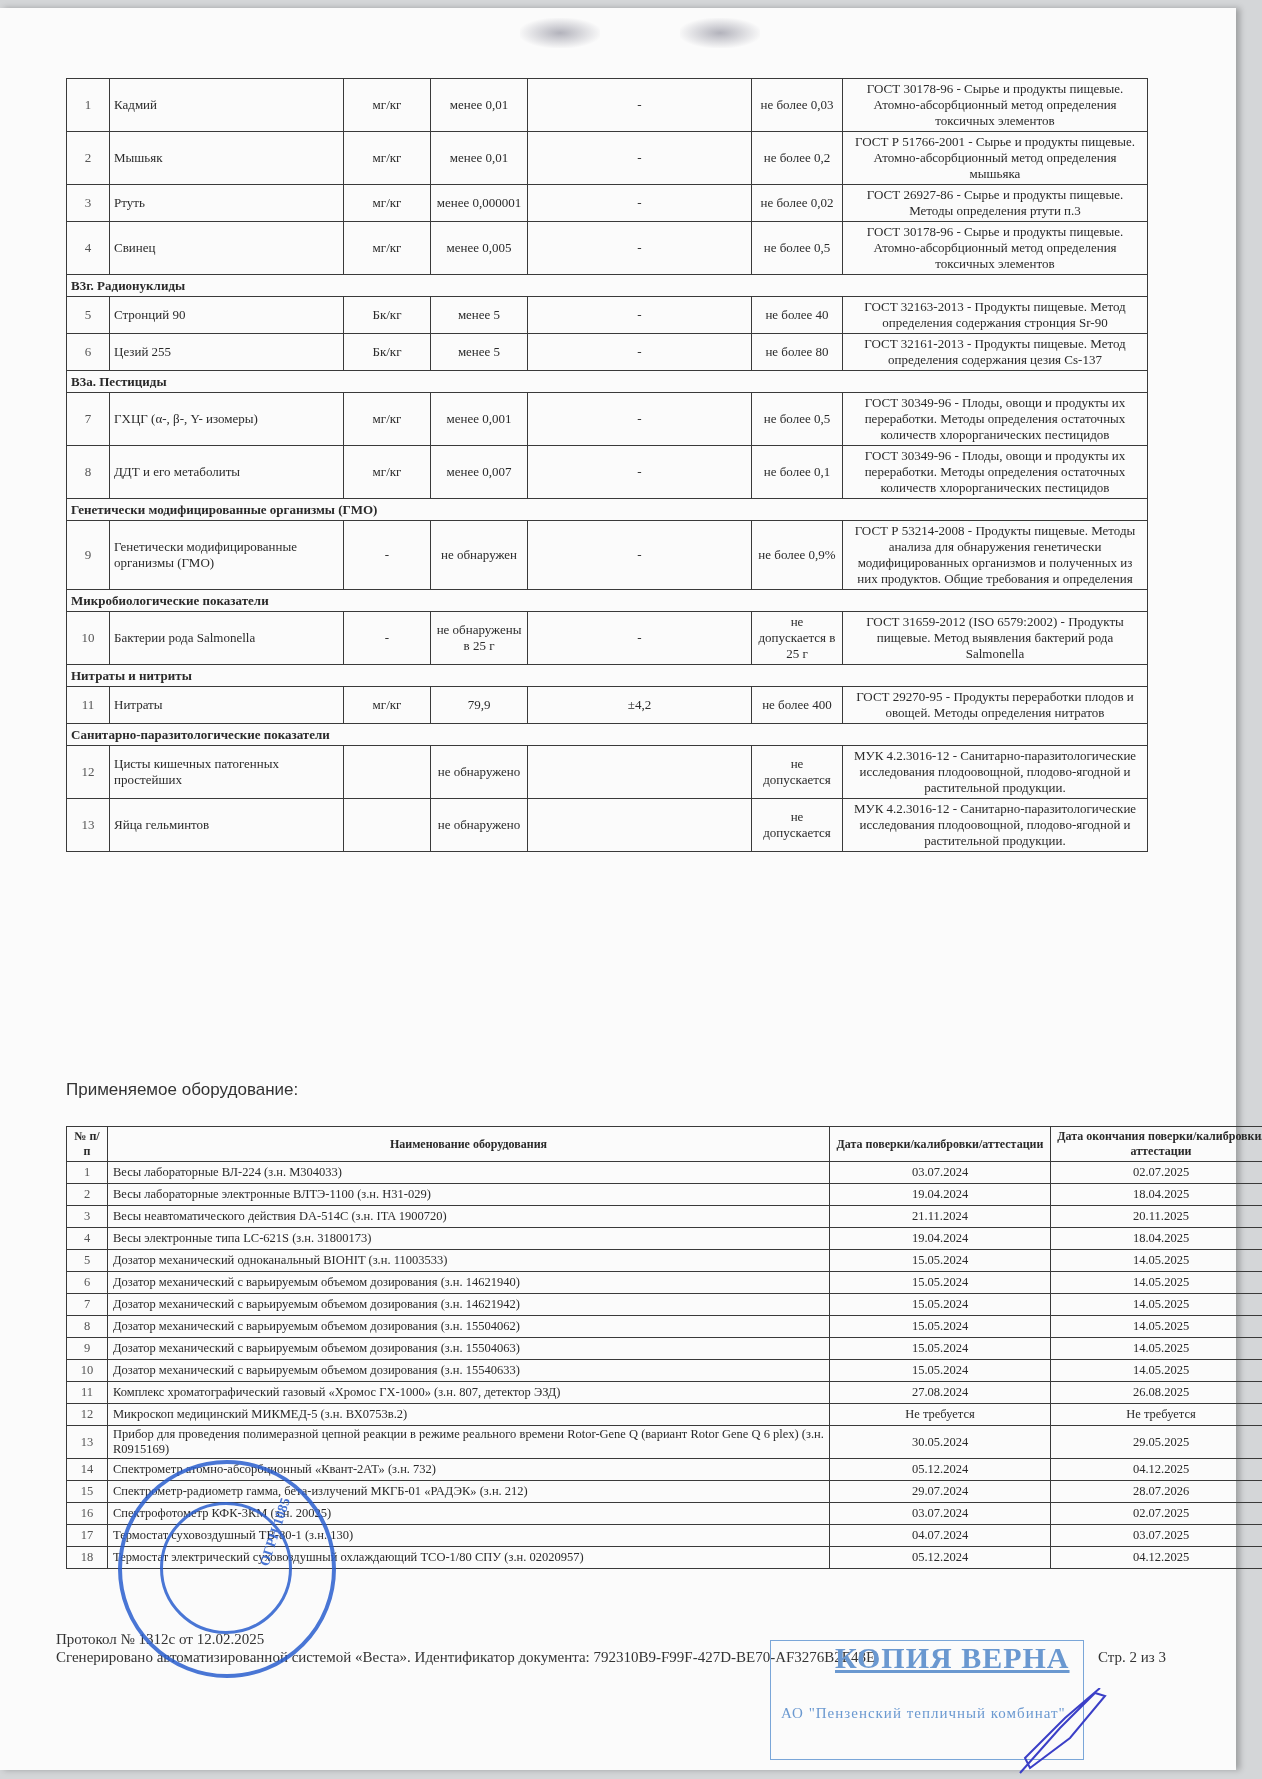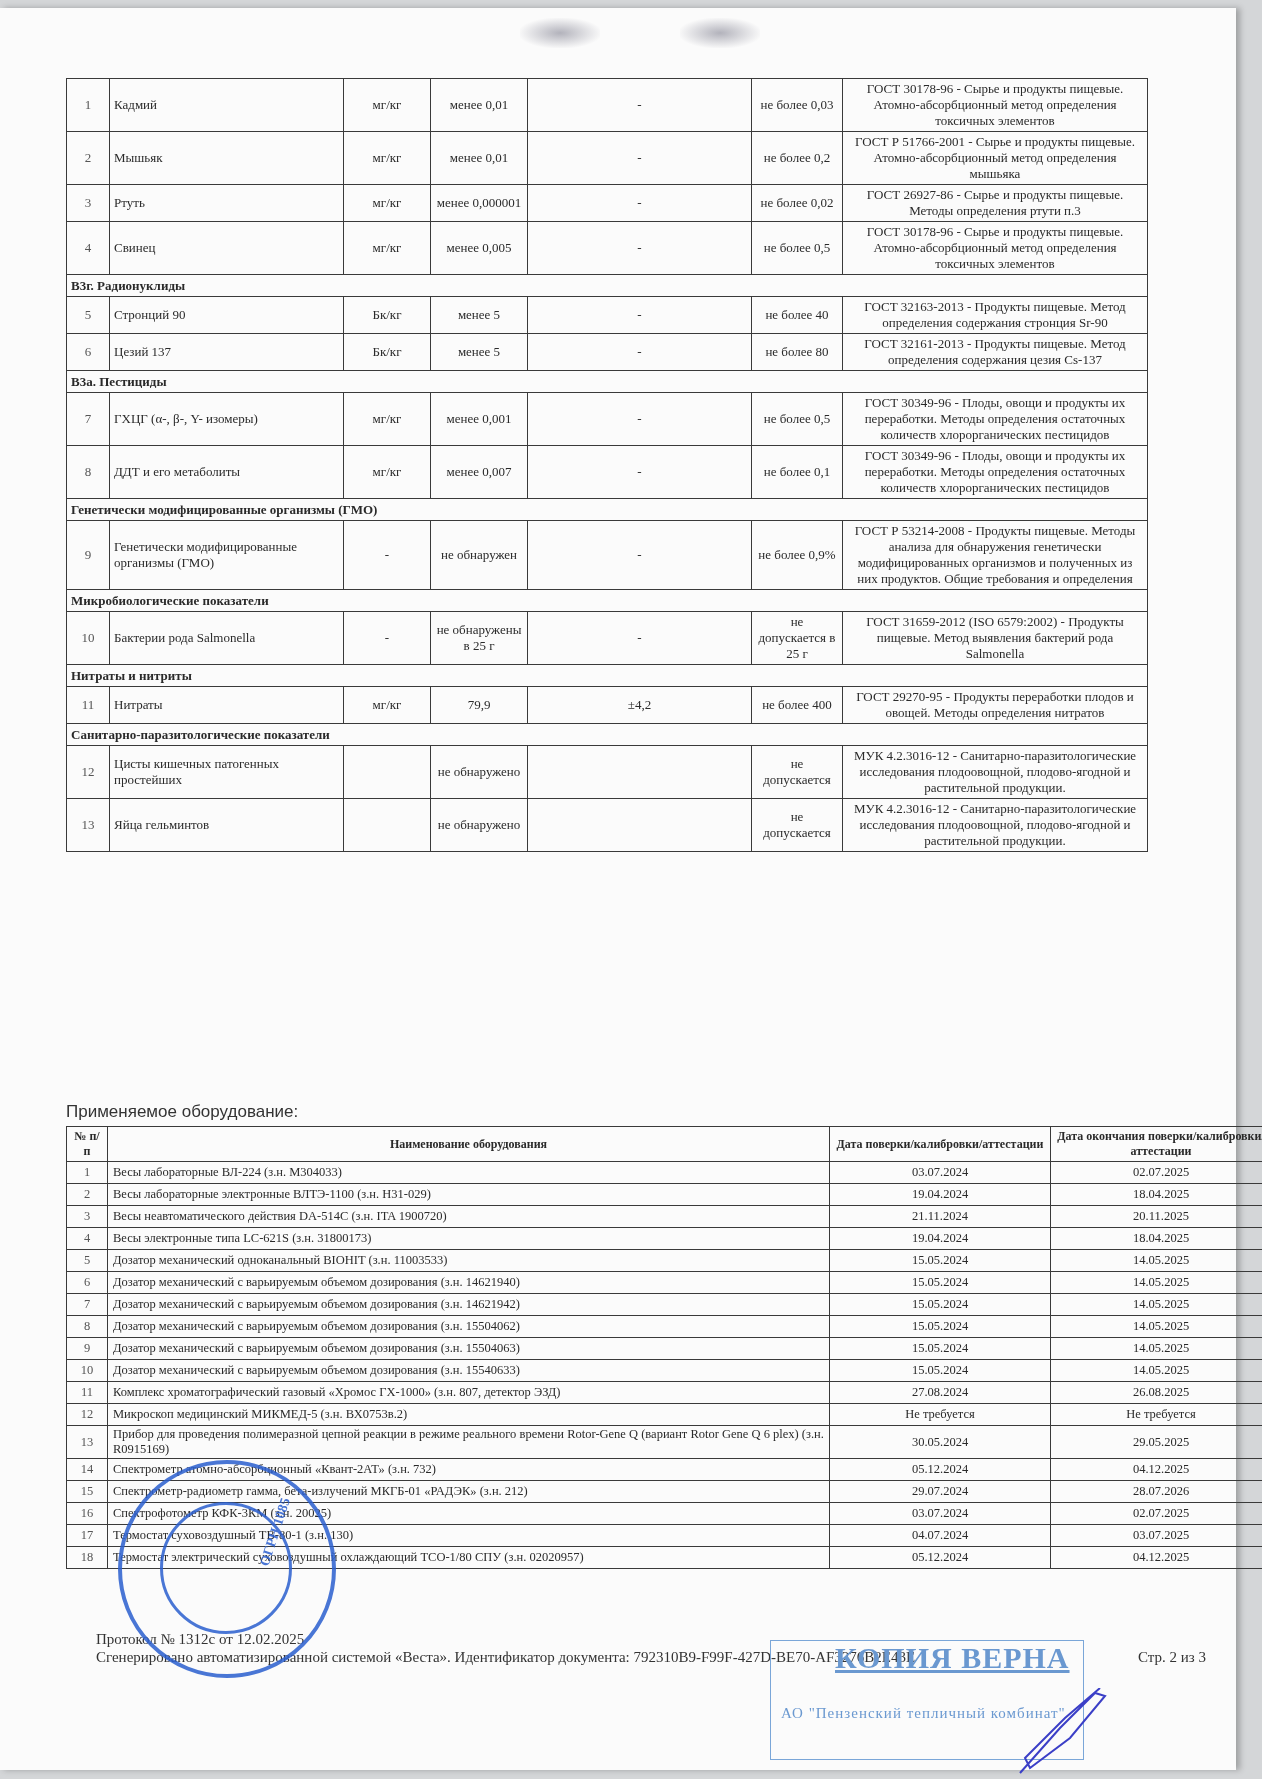--- a/index.html
+++ b/index.html
@@ -35,41 +35,41 @@
   .results td.c-name { width: 225px; text-align: left; }
   .results td.c-unit { width: 78px; text-align: center; }
   .results td.c-res { width: 88px; text-align: center; }
   .results td.c-err { width: 215px; text-align: center; }
   .results td.c-norm { width: 82px; text-align: center; }
   .results td.c-meth { text-align: center; }
   .results tr.section td {
     font-weight: bold; font-size: 13px; padding: 2px 4px; height: 17px;
   }
   .equip-title {
-    position: absolute; left: 66px; top: 1094px;
+    position: absolute; left: 66px; top: 1072px;
     font-family: "Liberation Sans", sans-serif;
     font-size: 17px; color: #333;
   }
   .equip {
     position: absolute; left: 66px; top: 1118px; width: 1206px;
     font-size: 12.5px;
   }
   .equip td {
     border: 1px solid #3a3a3a;
     padding: 1px 5px; line-height: 15px; height: 19px;
   }
   .equip td.n { width: 30px; text-align: center; color: #555; }
   .equip td.d { width: 210px; text-align: center; }
   .equip th {
     border: 1px solid #3a3a3a; font-weight: bold; font-size: 12px;
     line-height: 15px; padding: 2px 4px; text-align: center;
   }
   .footer {
     position: absolute; left: 56px; top: 1622px; width: 1110px;
-    font-size: 15px; line-height: 18px; color: #333; margin-left: 40px;
+    font-size: 15px; line-height: 18px; color: #333;
   }
   .footer .right { position: absolute; right: 0; top: 18px; }
   .copy-stamp {
     position: absolute; left: 770px; top: 1632px; width: 312px; height: 118px;
     border: 1.5px solid #7aa6d8; color: #6a98d0;
     font-family: "Liberation Serif", serif;
   }
   .copy-stamp .big {
     position: absolute; left: 64px; top: 0; font-size: 30px; font-weight: bold; letter-spacing: 1px; text-decoration: underline;
   }
@@ -143,21 +143,21 @@
           <td class="c-num">5</td>
           <td class="c-name">Стронций 90</td>
           <td class="c-unit">Бк/кг</td>
           <td class="c-res">менее 5</td>
           <td class="c-err">-</td>
           <td class="c-norm">не более 40</td>
           <td class="c-meth">ГОСТ 32163-2013 - Продукты пищевые. Метод определения содержания стронция Sr-90</td>
         </tr>
         <tr>
           <td class="c-num">6</td>
-          <td class="c-name">Цезий 137</td>
+          <td class="c-name">Цезий 255</td>
           <td class="c-unit">Бк/кг</td>
           <td class="c-res">менее 5</td>
           <td class="c-err">-</td>
           <td class="c-norm">не более 80</td>
           <td class="c-meth">ГОСТ 32161-2013 - Продукты пищевые. Метод определения содержания цезия Cs-137</td>
         </tr>
         <tr class="section">
           <td colspan="7">B3а. Пестициды</td>
         </tr>
         <tr>

